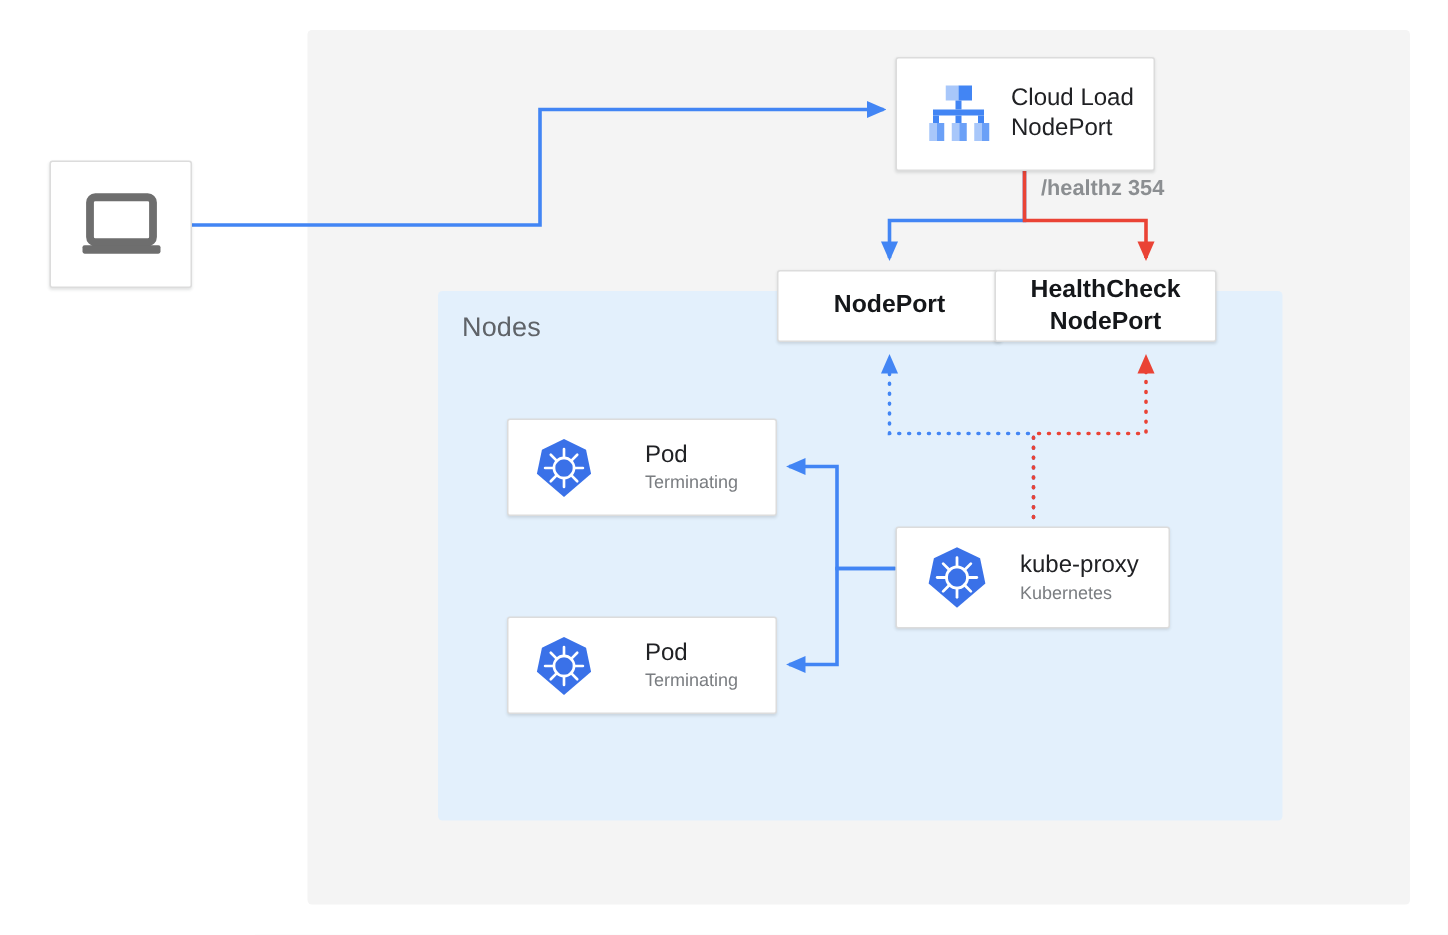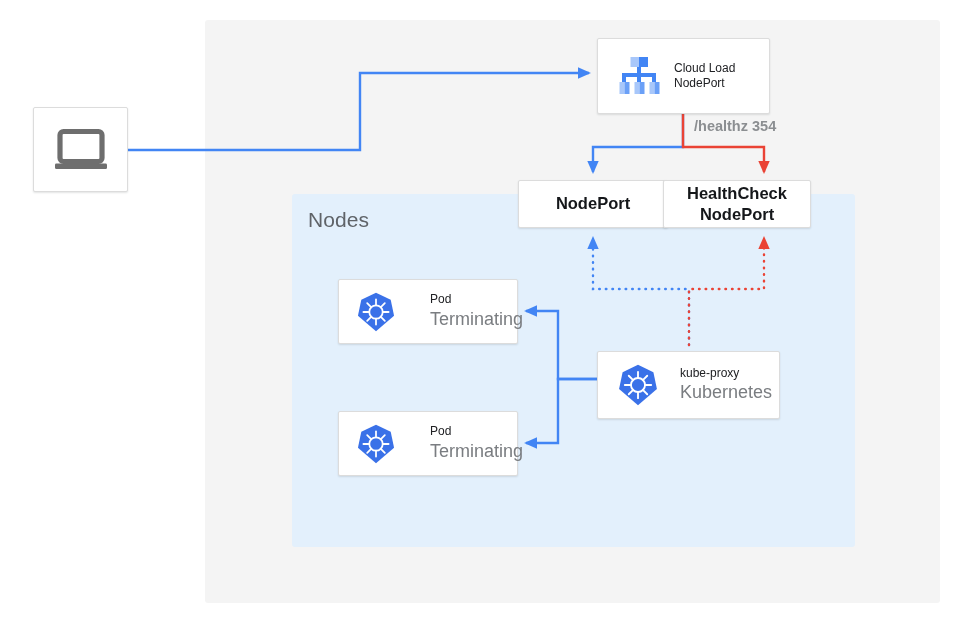--- a/index.html
+++ b/index.html
@@ -33,48 +33,48 @@
     top: 194px;
     width: 563px;
     height: 353px;
     background: #e3f0fc;
     border-radius: 3px;
   }
   .nodes-label {
     position: absolute;
     left: 308px;
     top: 208px;
-    font-size: 21px;
+    font-size: 18px;
     color: #5f6368;
     letter-spacing: .1px;
     white-space: nowrap;
   }
   
   .card {
     position: absolute;
     background: #ffffff;
     border: 1px solid #dcdcdc;
     border-radius: 2px;
     box-sizing: border-box;
     box-shadow: 0 1px 2px rgba(60,64,67,.14);
     display: flex;
     align-items: center;
   }
   .card.plain {
     justify-content: center;
     text-align: center;
   }
   .card-title {
-    font-size: 12px;
+    font-size: 16px;
     color: #202124;
     line-height: 1.28;
     white-space: nowrap;
   }
   .card-sub {
-    font-size: 18px;
+    font-size: 12px;
     color: #7a7d81;
     line-height: 1.28;
     white-space: nowrap;
   }
   .card-strong {
     font-size: 16.5px;
     font-weight: bold;
     color: #15171a;
     line-height: 1.3;
     white-space: nowrap;

